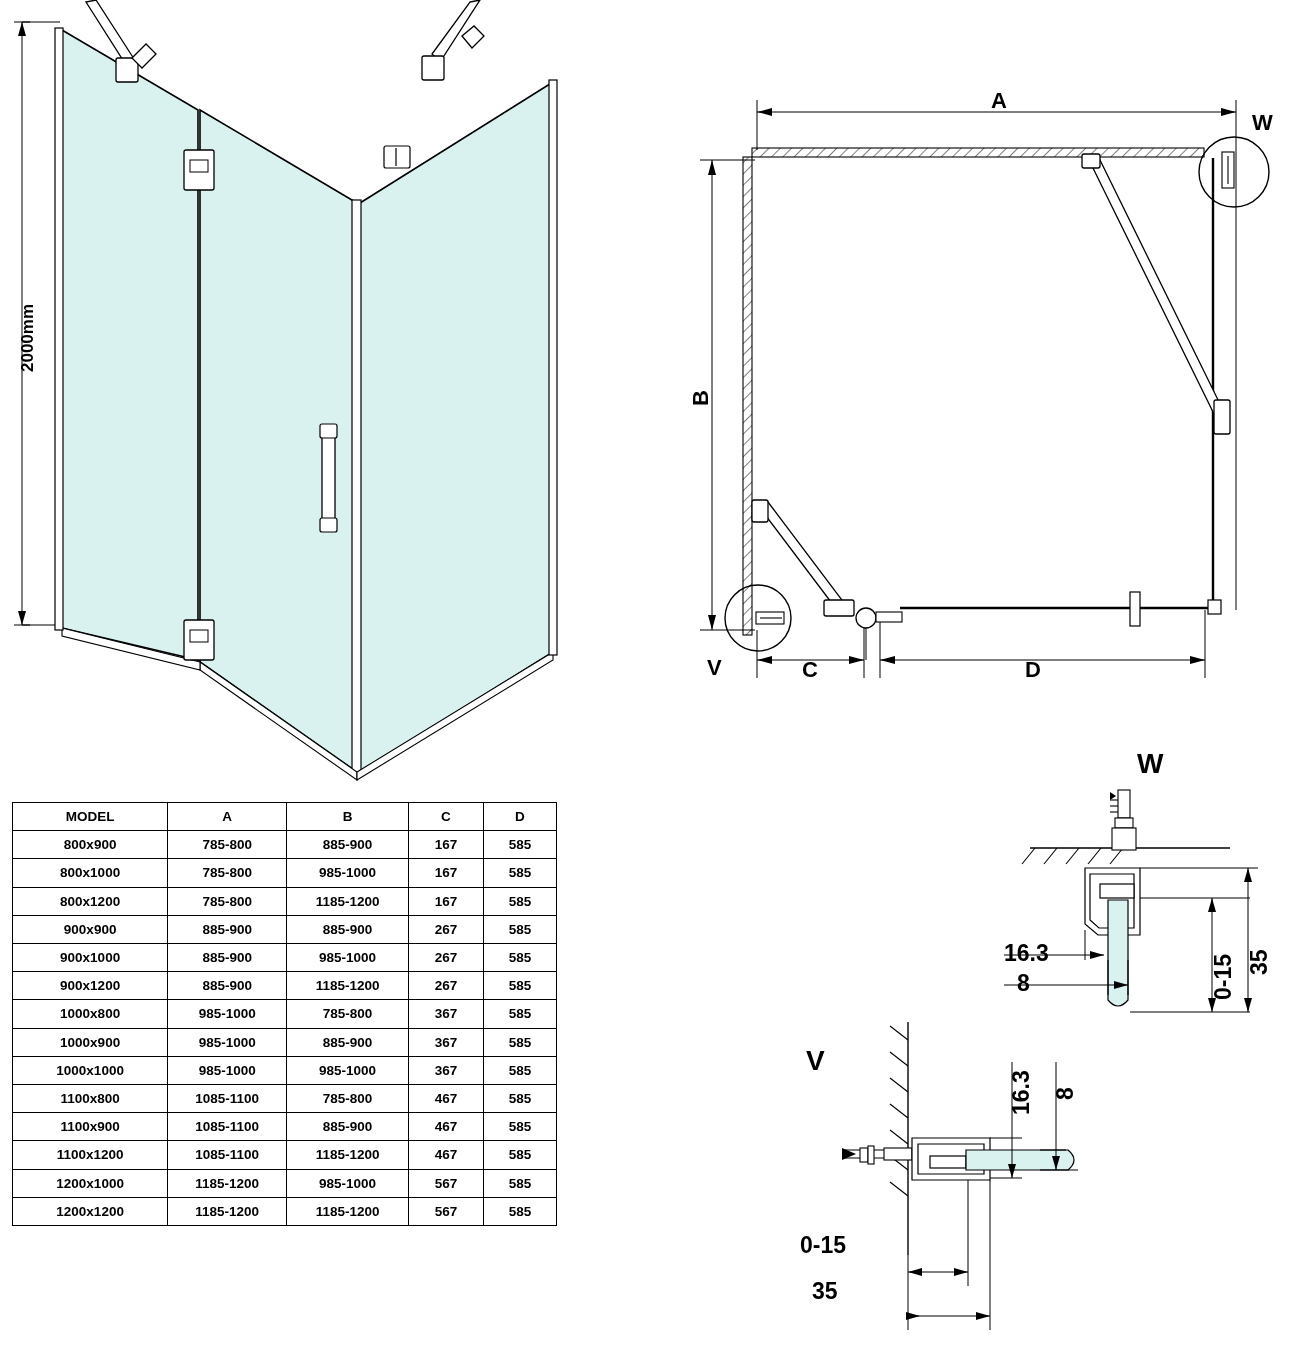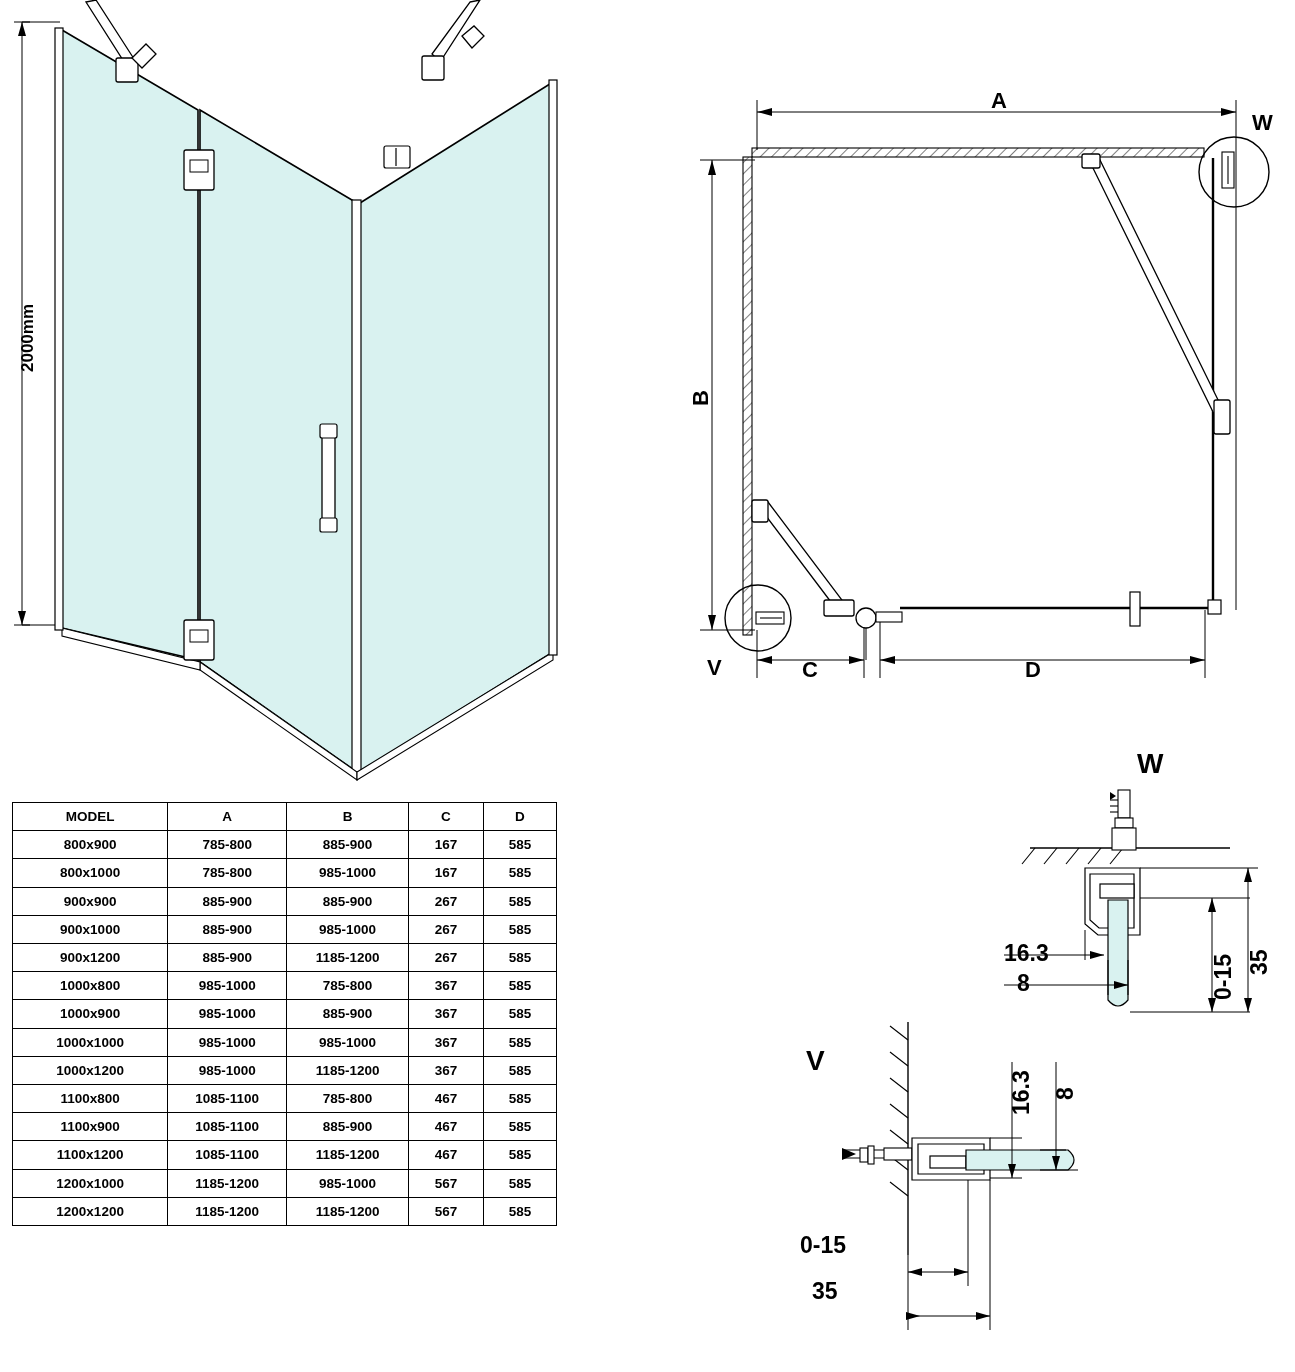--- a/index.html
+++ b/index.html
@@ -373,20 +373,27 @@
           <td>585</td>
         </tr>
         <tr>
           <td>800x1000</td>
           <td>785-800</td>
           <td>985-1000</td>
           <td>167</td>
           <td>585</td>
         </tr>
         <tr>
+          <td>800x1200</td>
+          <td>785-800</td>
+          <td>1185-1200</td>
+          <td>167</td>
+          <td>585</td>
+        </tr>
+        <tr>
           <td>900x900</td>
           <td>885-900</td>
           <td>885-900</td>
           <td>267</td>
           <td>585</td>
         </tr>
         <tr>
           <td>900x1000</td>
           <td>885-900</td>
           <td>985-1000</td>
@@ -411,27 +418,20 @@
           <td>1000x900</td>
           <td>985-1000</td>
           <td>885-900</td>
           <td>367</td>
           <td>585</td>
         </tr>
         <tr>
           <td>1000x1000</td>
           <td>985-1000</td>
           <td>985-1000</td>
-          <td>367</td>
-          <td>585</td>
-        </tr>
-        <tr>
-          <td>1000x1200</td>
-          <td>985-1000</td>
-          <td>1185-1200</td>
           <td>367</td>
           <td>585</td>
         </tr>
         <tr>
           <td>1100x800</td>
           <td>1085-1100</td>
           <td>785-800</td>
           <td>467</td>
           <td>585</td>
         </tr>

